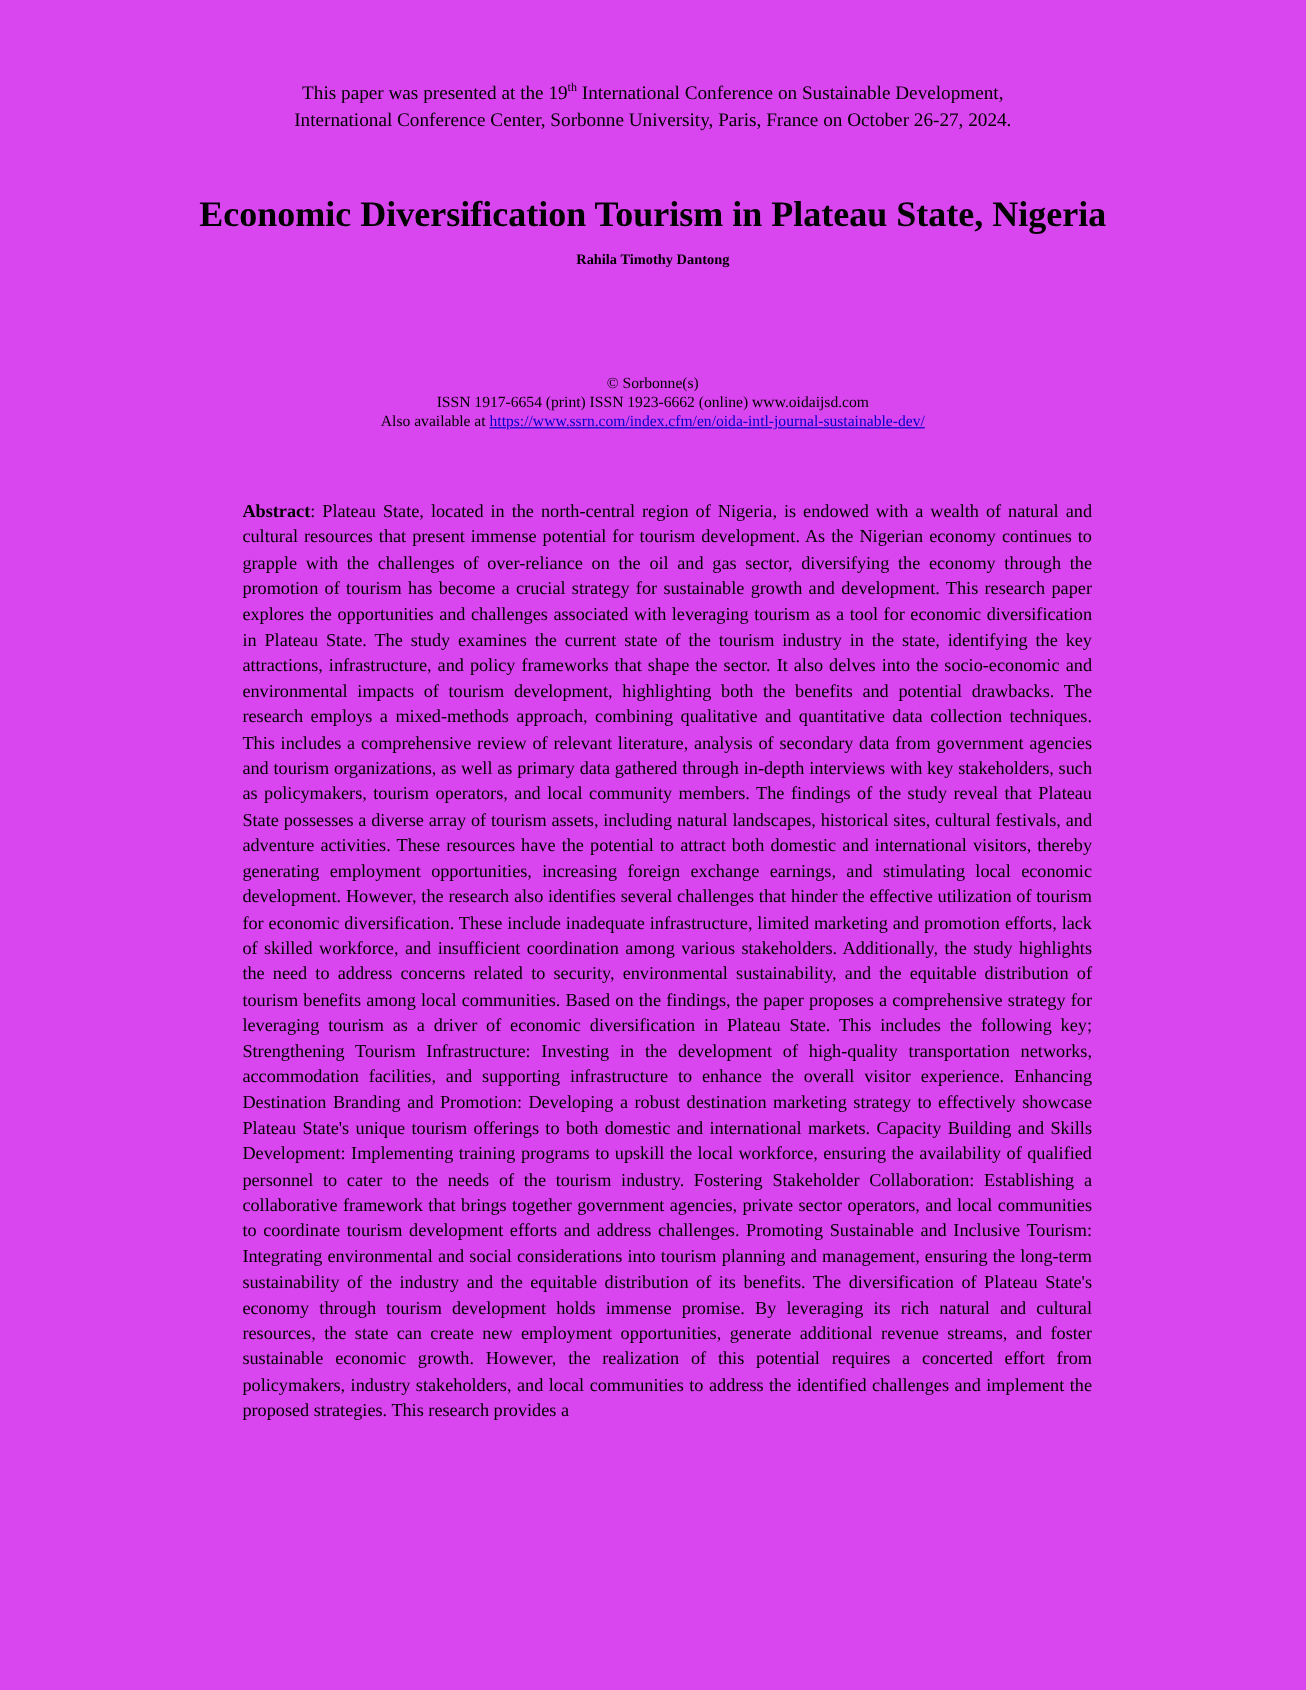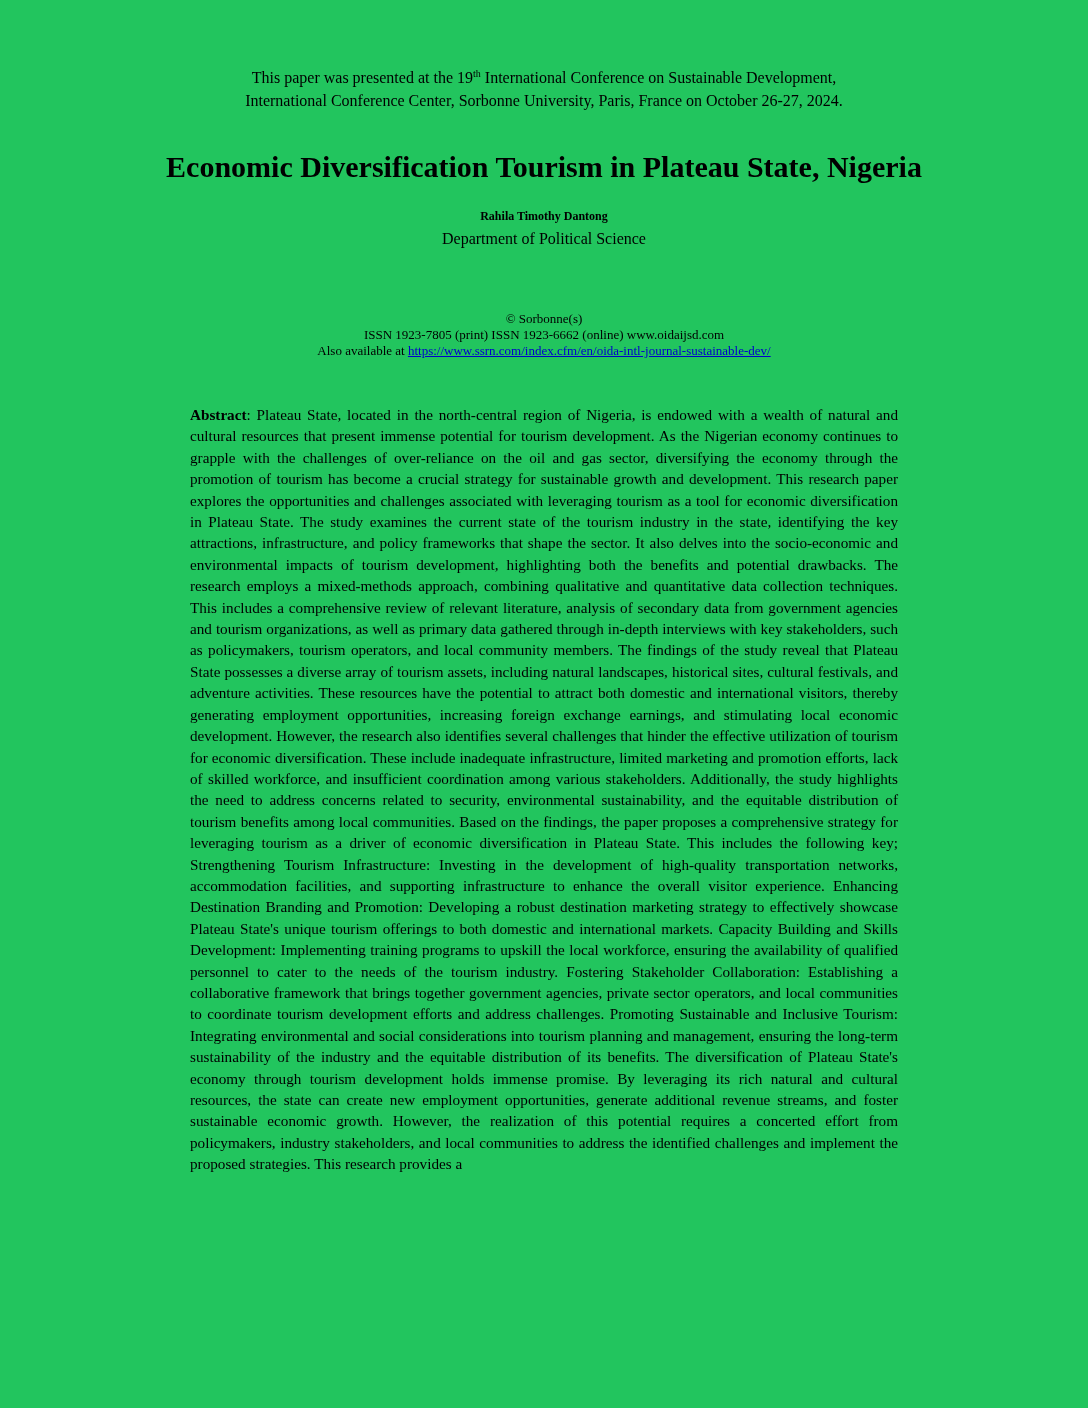--- a/index.html
+++ b/index.html
@@ -1,20 +1,20 @@
 <!DOCTYPE html>
 <html style="--link-color: #0000cc;"><head>
 <meta charset="utf-8">
 <style>
   html, body { margin: 0; padding: 0; background: #ffffff; }
   .page {
     position: relative;
     width: 1088px;
     height: 1408px;
-    background: #22c55e;
+    background: #d946ef;
     color: #000000;
     font-family: "Liberation Serif", "DejaVu Serif", serif;
     overflow: hidden;
   }
   .centered { left: 0; right: 0; text-align: center; position: absolute; }
 
   .header-note { top: 62px; font-size: 16px; line-height: 23px; }
   .header-note sup { font-size: 10px; }
 
   .paper-title { top: 146px; font-size: 30px; font-weight: bold; }
@@ -46,32 +46,31 @@
 
 <div class="page">
 
   <div class="header-note centered">
     <div>
       <span>This paper was presented at the 19</span><sup>th</sup><span> International Conference on Sustainable Development,</span>
     </div>
     <div>International Conference Center, Sorbonne University, Paris, France on October 26-27, 2024.</div>
   </div>
 
-  <h1 class="paper-title centered" style="margin:4px;">Economic Diversification Tourism in Plateau State, Nigeria</h1>
+  <h1 class="paper-title centered" style="margin:16px;">Economic Diversification Tourism in Plateau State, Nigeria</h1>
 
   <div class="author-block centered">
     <div class="author-name">Rahila Timothy Dantong</div>
-    <div>Department of Political Science</div>
   </div>
 
   <div class="publisher-block centered">
     <div>© Sorbonne(s)</div>
-    <div>ISSN 1923-7805 (print) ISSN 1923-6662 (online) www.oidaijsd.com</div>
+    <div>ISSN 1917-6654 (print) ISSN 1923-6662 (online) www.oidaijsd.com</div>
     <div>
       <span>Also available at </span><a class="link">https://www.ssrn.com/index.cfm/en/oida-intl-journal-sustainable-dev/</a>
     </div>
   </div>
 
-  <p class="abstract" style="margin:0;">
+  <p class="abstract" style="margin:12px;">
     <span class="abstract-label">Abstract</span><span>: Plateau State, located in the north-central region of Nigeria, is endowed with a wealth of natural and cultural resources that present immense potential for tourism development. As the Nigerian economy continues to grapple with the challenges of over-reliance on the oil and gas sector, diversifying the economy through the promotion of tourism has become a crucial strategy for sustainable growth and development. This research paper explores the opportunities and challenges associated with leveraging tourism as a tool for economic diversification in Plateau State. The study examines the current state of the tourism industry in the state, identifying the key attractions, infrastructure, and policy frameworks that shape the sector. It also delves into the socio-economic and environmental impacts of tourism development, highlighting both the benefits and potential drawbacks. The research employs a mixed-methods approach, combining qualitative and quantitative data collection techniques. This includes a comprehensive review of relevant literature, analysis of secondary data from government agencies and tourism organizations, as well as primary data gathered through in-depth interviews with key stakeholders, such as policymakers, tourism operators, and local community members. The findings of the study reveal that Plateau State possesses a diverse array of tourism assets, including natural landscapes, historical sites, cultural festivals, and adventure activities. These resources have the potential to attract both domestic and international visitors, thereby generating employment opportunities, increasing foreign exchange earnings, and stimulating local economic development. However, the research also identifies several challenges that hinder the effective utilization of tourism for economic diversification. These include inadequate infrastructure, limited marketing and promotion efforts, lack of skilled workforce, and insufficient coordination among various stakeholders. Additionally, the study highlights the need to address concerns related to security, environmental sustainability, and the equitable distribution of tourism benefits among local communities. Based on the findings, the paper proposes a comprehensive strategy for leveraging tourism as a driver of economic diversification in Plateau State. This includes the following key; Strengthening Tourism Infrastructure: Investing in the development of high-quality transportation networks, accommodation facilities, and supporting infrastructure to enhance the overall visitor experience. Enhancing Destination Branding and Promotion: Developing a robust destination marketing strategy to effectively showcase Plateau State's unique tourism offerings to both domestic and international markets. Capacity Building and Skills Development: Implementing training programs to upskill the local workforce, ensuring the availability of qualified personnel to cater to the needs of the tourism industry. Fostering Stakeholder Collaboration: Establishing a collaborative framework that brings together government agencies, private sector operators, and local communities to coordinate tourism development efforts and address challenges. Promoting Sustainable and Inclusive Tourism: Integrating environmental and social considerations into tourism planning and management, ensuring the long-term sustainability of the industry and the equitable distribution of its benefits. The diversification of Plateau State's economy through tourism development holds immense promise. By leveraging its rich natural and cultural resources, the state can create new employment opportunities, generate additional revenue streams, and foster sustainable economic growth. However, the realization of this potential requires a concerted effort from policymakers, industry stakeholders, and local communities to address the identified challenges and implement the proposed strategies. This research provides a</span>
   </p>
 
 </div>
 
 </body></html>

